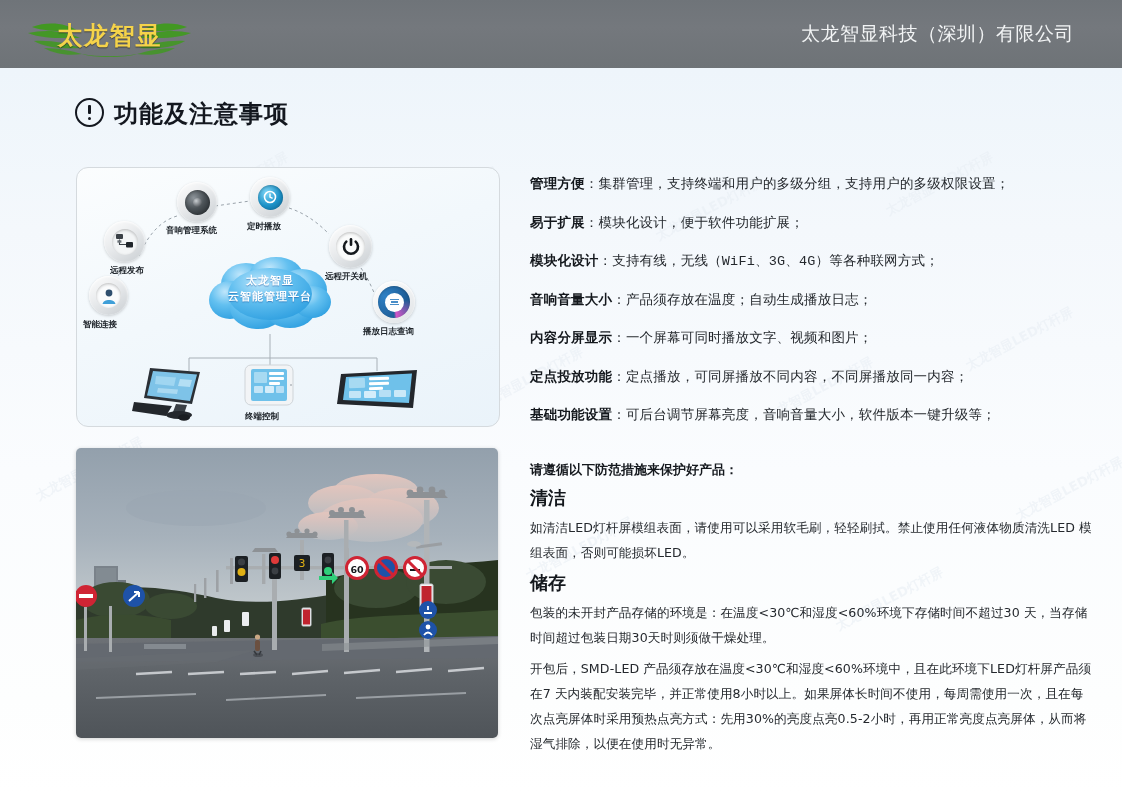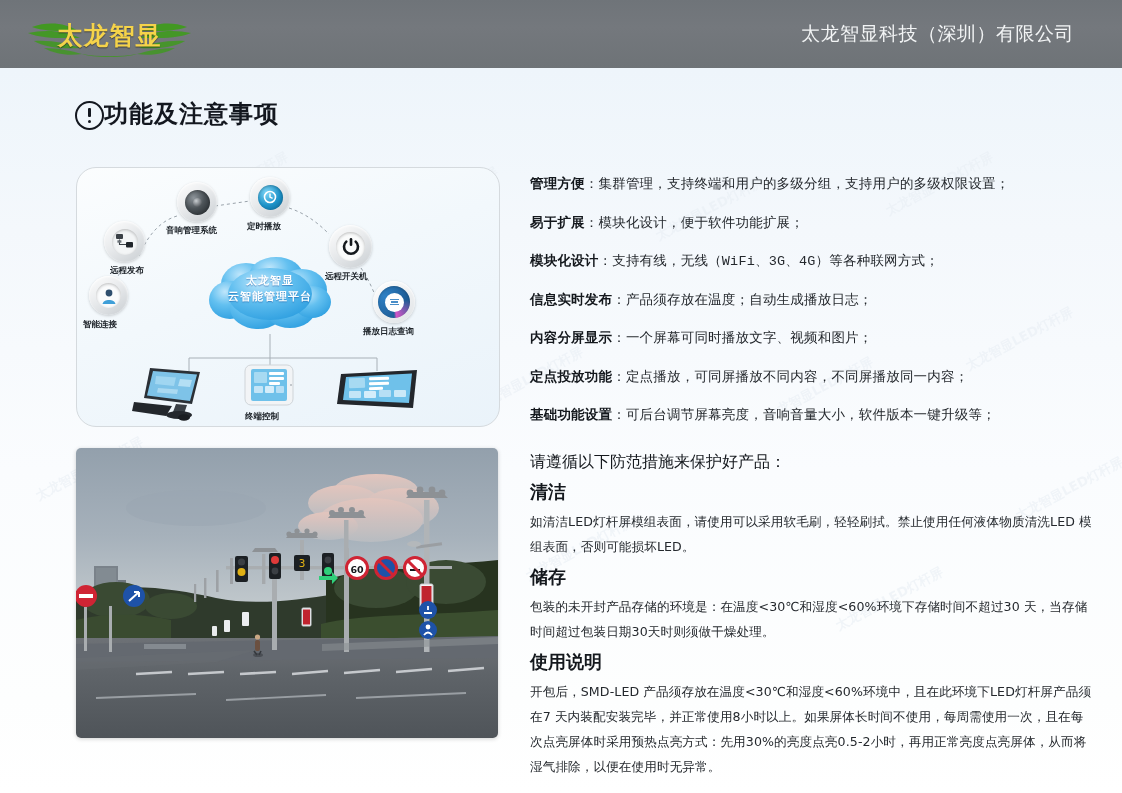--- a/index.html
+++ b/index.html
@@ -19,38 +19,38 @@
              display:flex;align-items:center;justify-content:center;
              font-family:"DejaVu Sans","Liberation Sans",sans-serif;
              font-size:25px;font-weight:bold;color:#f5d34a;letter-spacing:1px;
              text-shadow:0 1px 1px rgba(0,0,0,.45);z-index:3;}
   .wreath{position:absolute;left:0;top:4px;width:175px;height:46px;z-index:2;}
   .company{position:absolute;right:48px;top:0;height:68px;display:flex;align-items:center;
            font-size:19px;color:#f2f4f5;letter-spacing:.5px;
            font-family:"DejaVu Sans","Liberation Sans",sans-serif;}
 
   
-  .sec-title{position:absolute;left:75px;top:98px;display:flex;align-items:flex-end;gap:0;}
+  .sec-title{position:absolute;left:75px;top:98px;display:flex;align-items:flex-start;gap:10px;}
   .excl-icon{width:25px;height:25px;border:2.4px solid #141820;border-radius:50%;
              position:relative;flex:0 0 auto;}
   .excl-icon:before{content:"";position:absolute;left:50%;top:4.5px;margin-left:-1.4px;
              width:2.8px;height:9.5px;background:#141820;border-radius:1px;}
   .excl-icon:after{content:"";position:absolute;left:50%;top:16.5px;margin-left:-1.6px;
              width:3.2px;height:3.2px;background:#141820;border-radius:50%;}
   .sec-title h1{margin:0;font-size:24px;font-weight:bold;color:#13171f;letter-spacing:1px;
              font-family:"DejaVu Sans","Liberation Sans",sans-serif;}
 
   
   .wm{position:absolute;color:#e8eef4;opacity:.55;font-size:13px;font-weight:bold;
       transform:rotate(-28deg);white-space:nowrap;pointer-events:none;
       font-family:"DejaVu Sans","Liberation Sans",sans-serif;}
 
   
   .diagram{position:absolute;left:76px;top:167px;width:422px;height:258px;
-           border:1px solid #d5dade;border-radius:20px;
+           border:1px solid #d5dade;border-radius:12px;
            background:linear-gradient(160deg,#fbfdfe 0%,#f2f8fc 45%,#eaf3fa 100%);
            overflow:hidden;}
   .node{position:absolute;border-radius:50%;
         background:linear-gradient(145deg,#fefefe 0%,#e9ebed 45%,#c9ced2 100%);
         box-shadow:0 1px 3px rgba(0,0,0,.18), inset 0 1px 2px rgba(255,255,255,.9);
         display:flex;align-items:center;justify-content:center;}
   .node .inner{border-radius:50%;background:#fff;display:flex;align-items:center;
         justify-content:center;box-shadow:inset 0 1px 3px rgba(0,0,0,.25);overflow:hidden;}
   .nlabel{position:absolute;font-size:8.5px;color:#20262c;font-weight:bold;white-space:nowrap;
           font-family:"DejaVu Sans","Liberation Sans",sans-serif;}
@@ -65,21 +65,21 @@
   .frow{font-size:13.5px;color:#24282d;line-height:20px;margin-bottom:18.5px;
         font-family:Liberation Mono, monospace;letter-spacing:.2px;}
   .frow b{font-weight:bold;color:#14181d;}
 
   
   .photo{position:absolute;left:76px;top:448px;width:422px;height:290px;border-radius:5px;
          overflow:hidden;box-shadow:0 1px 4px rgba(0,0,0,.18);}
 
   
   .care{position:absolute;left:530px;top:444px;width:566px;}
-  .care .h{font-size:16px;font-weight:normal;color:#14181d;margin:8px 0 7px 0;
+  .care .h{font-size:13px;font-weight:bold;color:#14181d;margin:17px 0 7px 0;
            font-family:"DejaVu Sans","Liberation Sans",sans-serif;}
   .care .sub{font-size:18px;font-weight:bold;color:#14181d;margin:0 0 5px 0;
            font-family:"DejaVu Sans","Liberation Sans",sans-serif;}
   .care .p{font-size:12.6px;color:#24282d;line-height:25px;margin:0 0 6px 0;
            font-family:"DejaVu Sans","Liberation Sans",sans-serif;letter-spacing:.1px;}
 </style>
 </head>
 <body>
 
 <div class="page">
@@ -258,21 +258,21 @@
       <rect x="29" y="23" width="12" height="7" rx="1" fill="#d4edfa"></rect>
       <rect x="44" y="22" width="12" height="7" rx="1" fill="#b7dff5"></rect>
       <rect x="59" y="22" width="12" height="7" rx="1" fill="#cbe9f8"></rect>
     </svg>
   </div>
 
   <div class="features">
     <div class="frow"><b>管理方便</b><span>：集群管理，支持终端和用户的多级分组，支持用户的多级权限设置；</span></div>
     <div class="frow"><b>易于扩展</b><span>：模块化设计，便于软件功能扩展；</span></div>
     <div class="frow"><b>模块化设计</b><span>：支持有线，无线（WiFi、3G、4G）等各种联网方式；</span></div>
-    <div class="frow"><b>信息实时发布</b><span>：产品须存放在温度；自动生成播放日志；</span></div>
+    <div class="frow"><b>音响音量大小</b><span>：产品须存放在温度；自动生成播放日志；</span></div>
     <div class="frow"><b>内容分屏显示</b><span>：一个屏幕可同时播放文字、视频和图片；</span></div>
     <div class="frow"><b>定点投放功能</b><span>：定点播放，可同屏播放不同内容，不同屏播放同一内容；</span></div>
     <div class="frow"><b>基础功能设置</b><span>：可后台调节屏幕亮度，音响音量大小，软件版本一键升级等；</span></div>
   </div>
 
   <div class="photo">
     <svg viewBox="0 0 422 290" width="422" height="290" preserveAspectRatio="none">
       <defs>
         <linearGradient id="sky" x1="0" y1="0" x2="0" y2="1">
           <stop offset="0%" stop-color="#93a0ac"></stop>
@@ -444,17 +444,16 @@
       <rect x="68" y="196" width="42" height="5" fill="#9aa0a5" opacity=".6"></rect>
     </svg>
   </div>
 
   <div class="care">
     <p class="h">请遵循以下防范措施来保护好产品：</p>
     <p class="sub">清洁</p>
     <p class="p">如清洁LED灯杆屏模组表面，请使用可以采用软毛刷，轻轻刷拭。禁止使用任何液体物质清洗LED 模组表面，否则可能损坏LED。</p>
     <p class="sub">储存</p>
     <p class="p">包装的未开封产品存储的环境是：在温度&lt;30℃和湿度&lt;60%环境下存储时间不超过30 天，当存储时间超过包装日期30天时则须做干燥处理。</p>
-    <p class="sub">使用说明</p>
     <p class="p">开包后，SMD-LED 产品须存放在温度&lt;30℃和湿度&lt;60%环境中，且在此环境下LED灯杆屏产品须在7 天内装配安装完毕，并正常使用8小时以上。如果屏体长时间不使用，每周需使用一次，且在每次点亮屏体时采用预热点亮方式：先用30%的亮度点亮0.5-2小时，再用正常亮度点亮屏体，从而将湿气排除，以便在使用时无异常。</p>
   </div>
 
 </div>
 
 </body></html>

